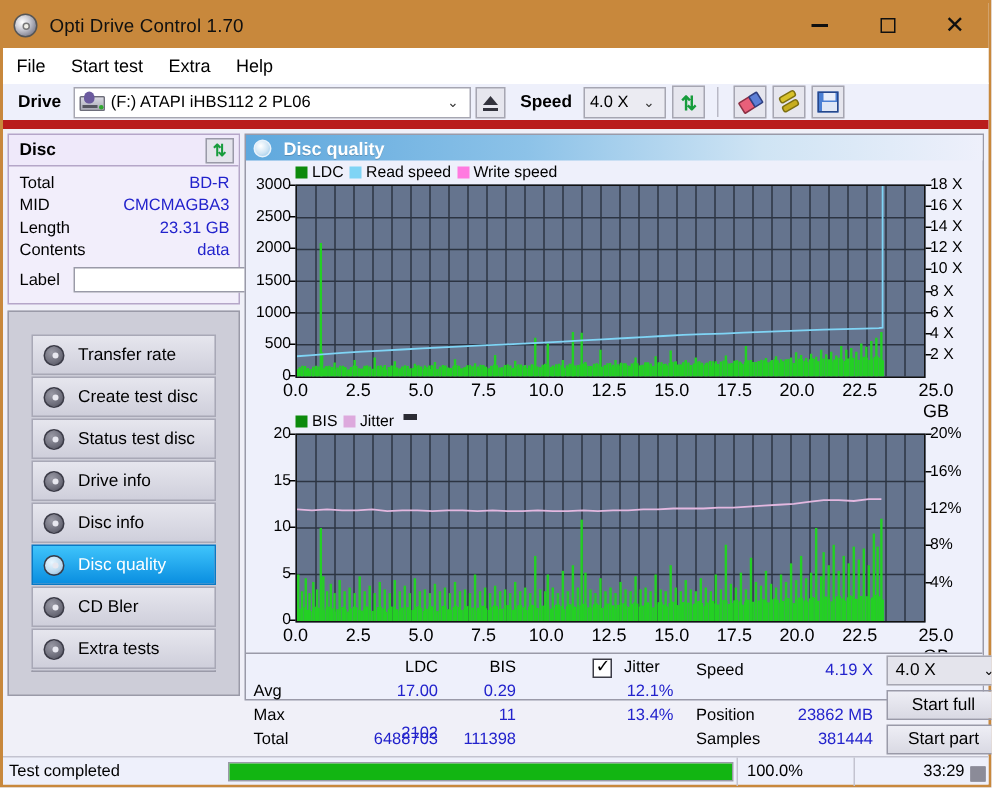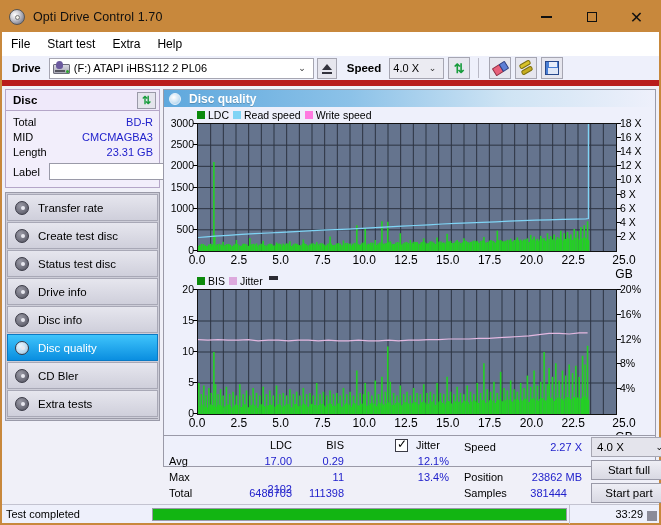--- a/index.html
+++ b/index.html
@@ -97,21 +97,21 @@
   .label-input { flex:1; height:17px; border:1px solid #9a9aa8; background:#fff; margin-left:9px; }
   .label-btn { width:19px; height:19px; border:1px solid #9a9aa8; background:#e4e4ec;
         margin-left:3px; display:flex; align-items:center; justify-content:center;}
   .label-btn .cd { width:13px;height:13px;border-radius:50%;
         background:radial-gradient(circle at 40% 35%,#fbf6c9 0%,#e8dc74 55%,#b6a83a 100%);
         border:1px solid #8d8228; position:relative;}
   .label-btn .cd:after{content:"";position:absolute;left:4.5px;top:4.5px;width:3px;height:3px;
         border-radius:50%;background:#fff;border:1px solid #9a9134;}
 
   .navlist { display:flex; flex-direction:column; border:1px solid #9a9aa8; background:#cdcdd8;
-             padding:1px; gap:1px; }
+             padding:15px; gap:1px; }
   .navbtn { height:27px; display:flex; align-items:center; padding-left:7px;
         background:linear-gradient(#e6e6ee,#cfcfdb); border:1px solid #a8a8b6; }
   .navbtn.active { background:linear-gradient(#3fc4fb,#0a8ee0); border-color:#0a79c4; }
   .navbtn.active .nav-label { color:#fff; }
   .nav-label { font-size:11.5px; margin-left:9px; }
   .nav-ico { width:14px; height:14px; border-radius:50%; flex:0 0 auto; position:relative;
         background:radial-gradient(circle at 38% 33%,#9a9aa6 0%,#6f6f7c 60%,#4a4a56 100%);
         border:1px solid #3a3a46;}
   .nav-ico:after{content:"";position:absolute;left:4.5px;top:4.5px;width:4px;height:4px;
         border-radius:50%;background:#e8e8f0;}
@@ -261,20 +261,24 @@
             <span>Total</span>
             <span class="v">BD-R</span>
           </div>
           <div class="drow">
             <span>MID</span>
             <span class="v">CMCMAGBA3</span>
           </div>
           <div class="drow">
             <span>Length</span>
             <span class="v">23.31 GB</span>
+          </div>
+          <div class="drow">
+            <span>Contents</span>
+            <span class="v">data</span>
           </div>
           <div class="labelrow">
             <span class="lbl">Label</span>
             <input class="label-input" type="text" value="" style="">
             <div class="label-btn">
               <span class="cd"></span>
             </div>
           </div>
         </div>
       </div>
@@ -1223,35 +1227,36 @@
         <div class="st val" style="left:130px; top:35px; width:50px;">11</div>
         <div class="st val" style="left:128px; top:51px; width:52px;">111398</div>
 
         <div class="st val" style="left:225px; top:19px; width:60px;">12.1%</div>
         <div class="st val" style="left:225px; top:35px; width:60px;">13.4%</div>
 
         <div class="st" style="left:300px; top:5px;">Speed</div>
         <div class="st" style="left:300px; top:35px;">Position</div>
         <div class="st" style="left:300px; top:51px;">Samples</div>
 
-        <div class="st val" style="left:340px; top:5px;  width:78px;">2.27 X</div>
+        <div class="st val" style="left:340px; top:5px;  width:78px;">4.19 X</div>
         <div class="st val" style="left:340px; top:35px; width:78px;">23862 MB</div>
-        <div class="st val" style="left:325px; top:51px; width:78px;">381444</div>
+        <div class="st val" style="left:340px; top:51px; width:78px;">381444</div>
 
         <div id="stats-speed-combo" style="left:427px; top:1px;">
           <span>4.0 X</span>
           <span class="arrow">⌄</span>
         </div>
         <div class="btn" style="left:427px; top:24px; width:76px; height:20px;">Start full</div>
         <div class="btn" style="left:427px; top:47px; width:76px; height:20px;">Start part</div>
       </div>
     </div>
   </div>
 
   <div class="statusbar">
     <div class="sb-text">Test completed</div>
     <div class="sb-track">
       <div class="sb-fill" id="sb-fill" style="width: 100%;"></div>
     </div>
+    <div class="sb-pct">100.0%</div>
     <div class="sb-time">33:29</div>
     <div class="grip"></div>
   </div>
 </div>
 
 </body></html>

